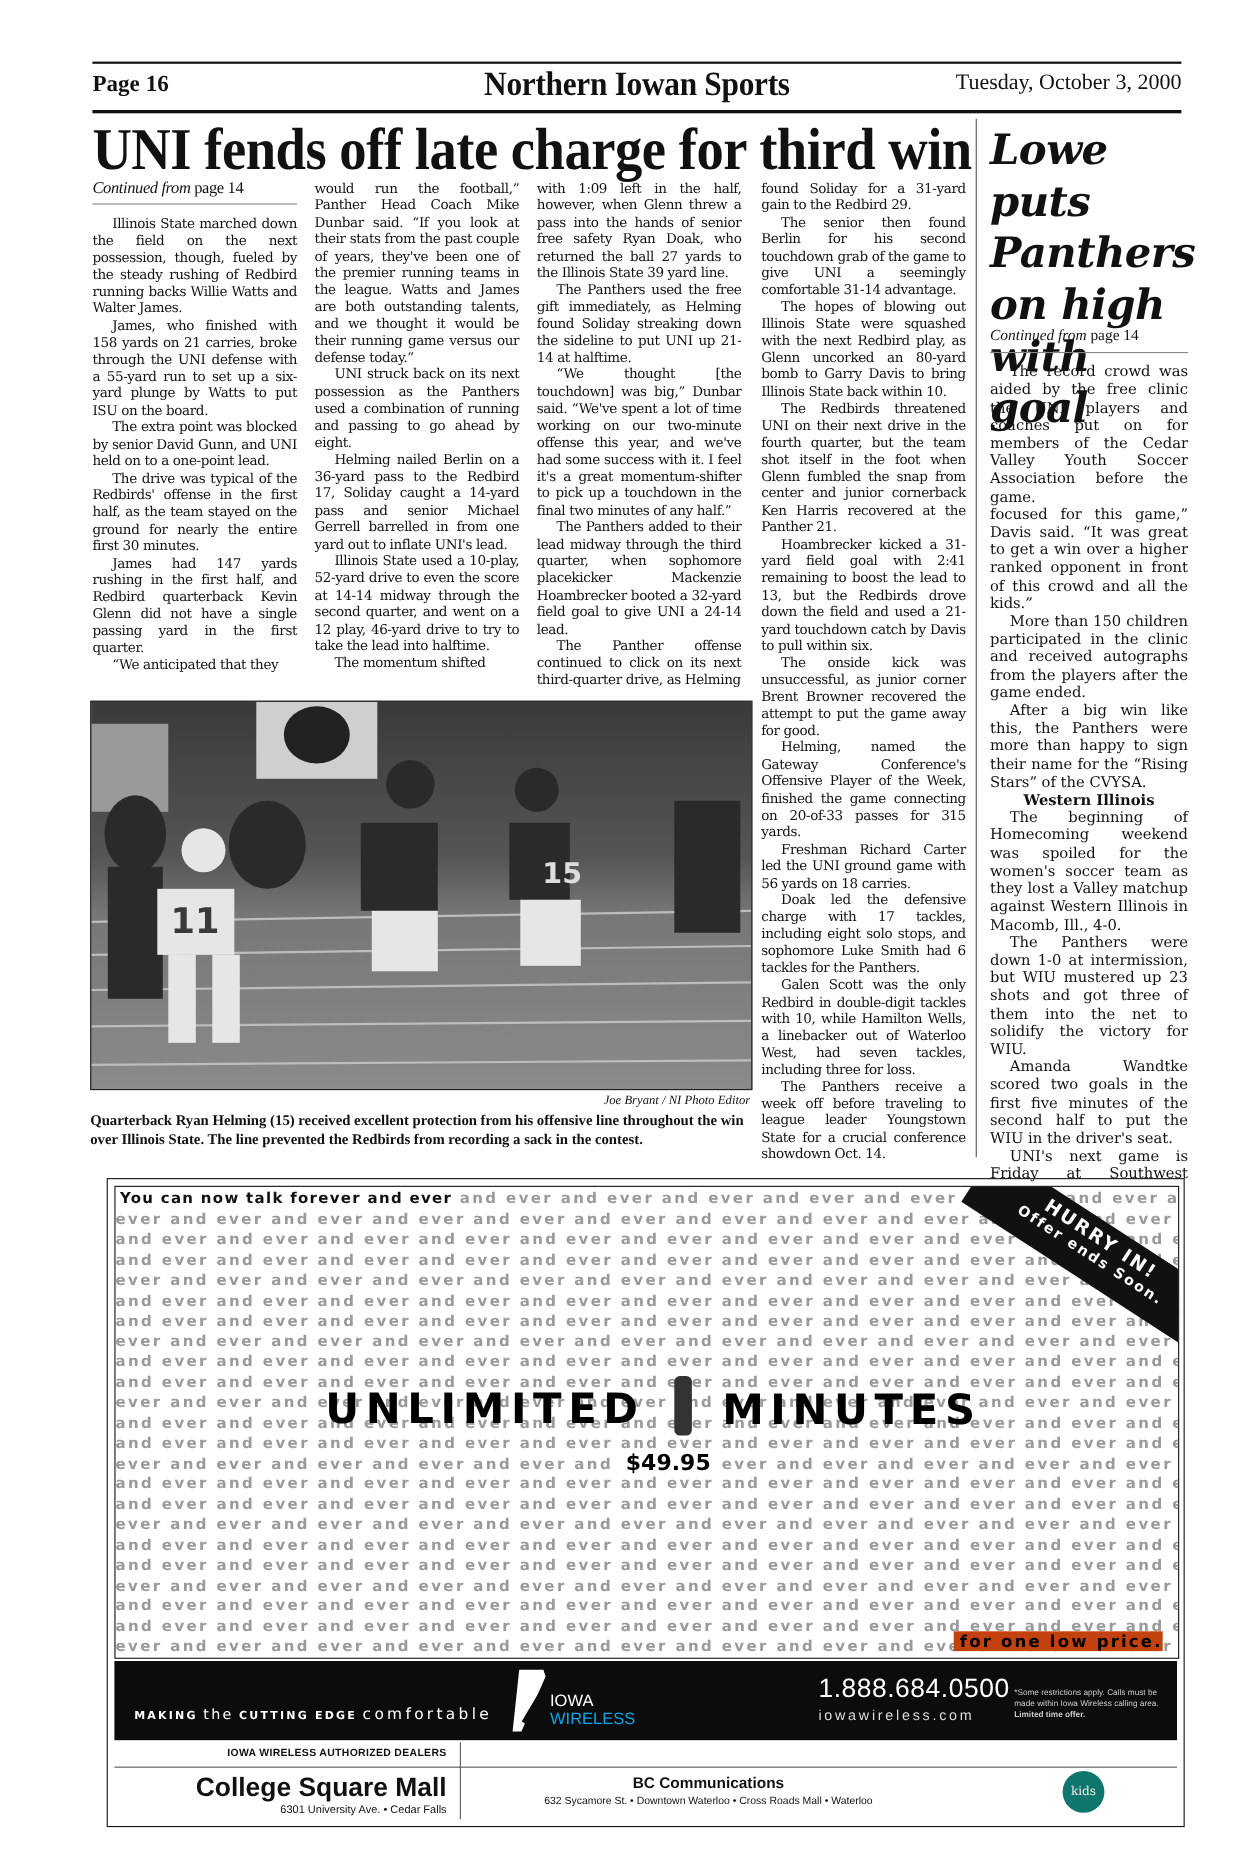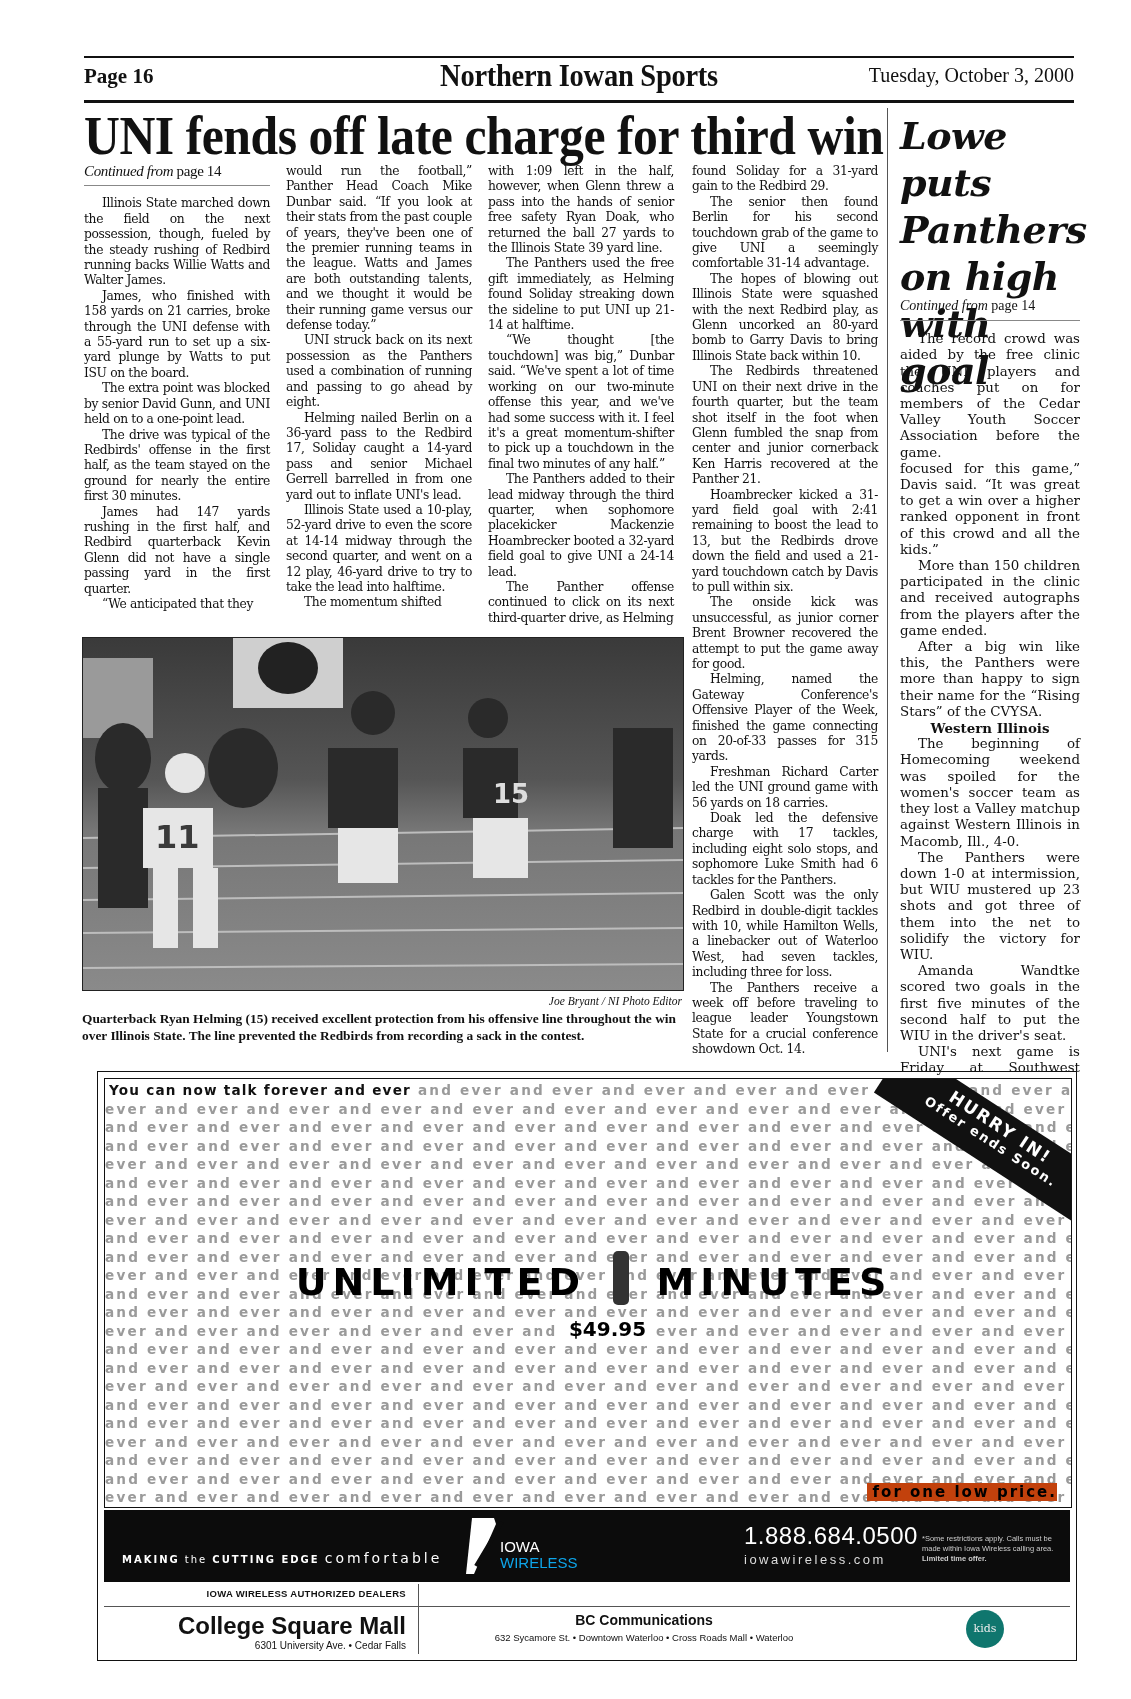--- a/index.html
+++ b/index.html
@@ -189,21 +189,21 @@
       <span style="display:inline-block;width:16px;height:54px;background:#333;border-radius:5px;vertical-align:middle;margin:0 8px;position:relative;top:-6px;"></span>
       <span>MINUTES</span>
     </div>
     <div class="price"><span style="background:#fff;padding:0 6px;margin-left:39px;">$49.95</span></div>
     <div class="low-price">for one low price.</div>
   </div>
 
   <div class="ad-band">
     <div class="abs" style="left:18px;top:38px;font-family:'DejaVu Sans',sans-serif;color:#fff;white-space:nowrap;">
       <span style="font-size:10px;font-weight:bold;letter-spacing:2px;">MAKING</span>
-      <span style="font-size:10px;letter-spacing:2px;">the</span>
+      <span style="font-size:13px;letter-spacing:2px;">the</span>
       <span style="font-size:10px;font-weight:bold;letter-spacing:2px;">CUTTING EDGE</span>
       <span style="font-size:14px;letter-spacing:3px;">comfortable</span>
     </div>
     <div class="abs" style="left:360px;top:4px;width:160px;height:64px;">
       <svg width="40" height="60" viewBox="0 0 40 60" style="position:absolute;left:0;top:2px;">
         <path d="M8 2 L30 2 L32 8 L10 58 L2 58 Z" fill="#fff"></path>
         <path d="M12 50 Q30 20 38 6" stroke="#0c0c0c" stroke-width="4" fill="none"></path>
       </svg>
       <div style="position:absolute;left:36px;top:24px;font-family:'Liberation Sans',sans-serif;font-size:15px;color:#fff;">IOWA</div>
       <div style="position:absolute;left:36px;top:40px;font-family:'Liberation Sans',sans-serif;font-size:15px;color:#0ea5e9;">WIRELESS</div>

